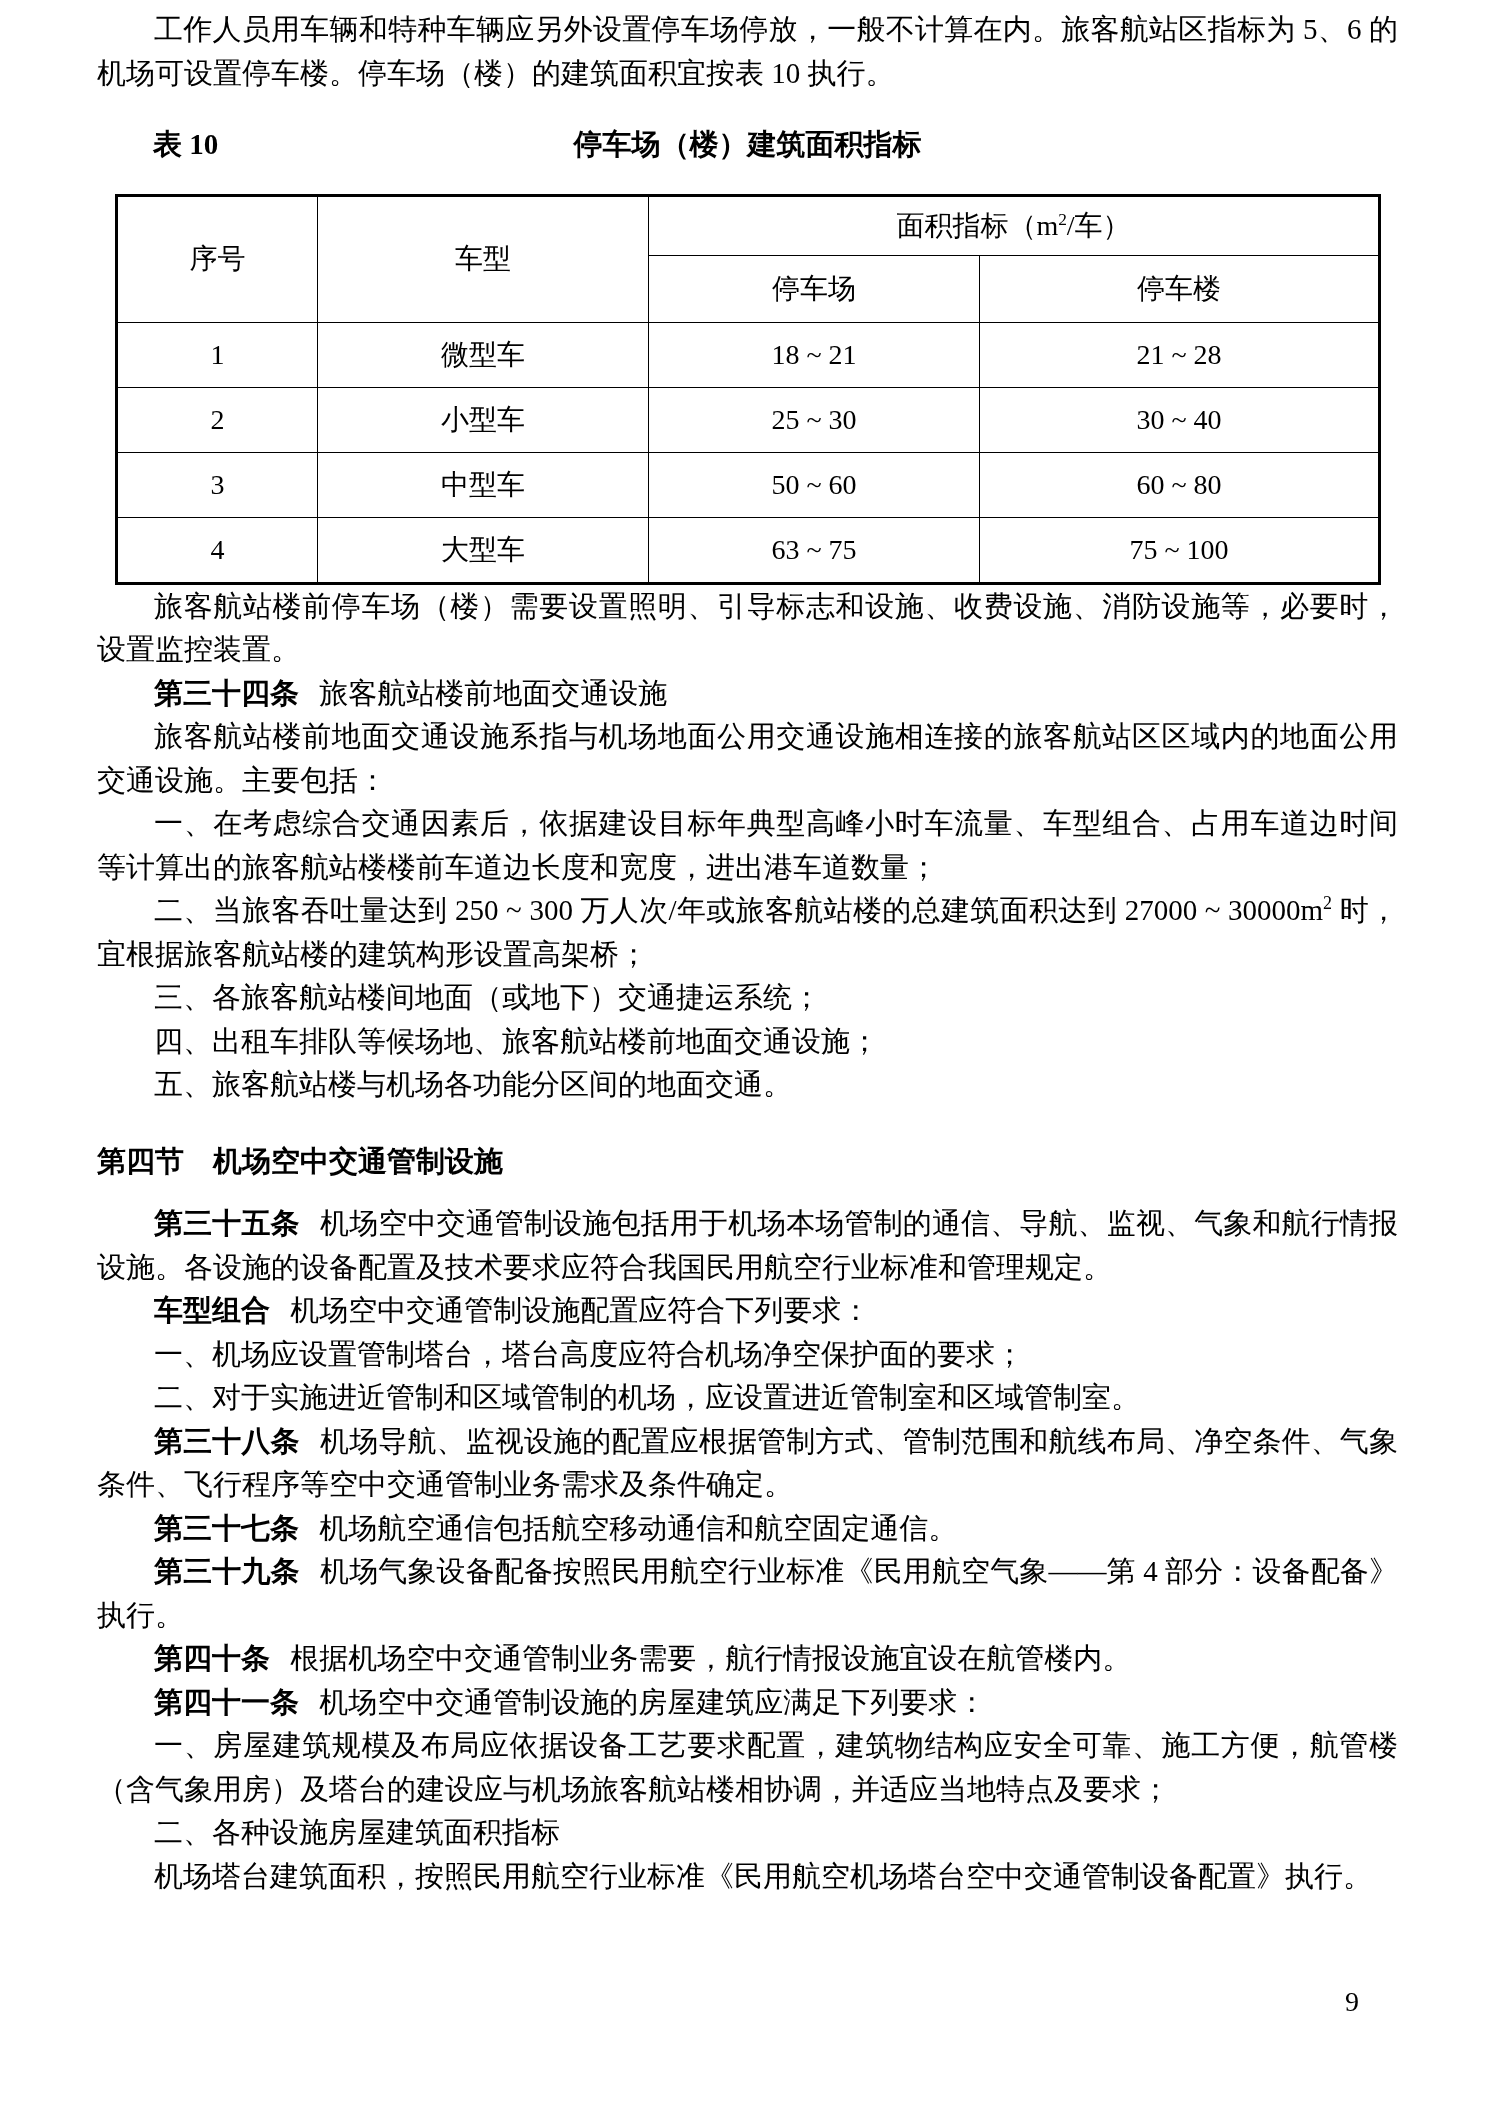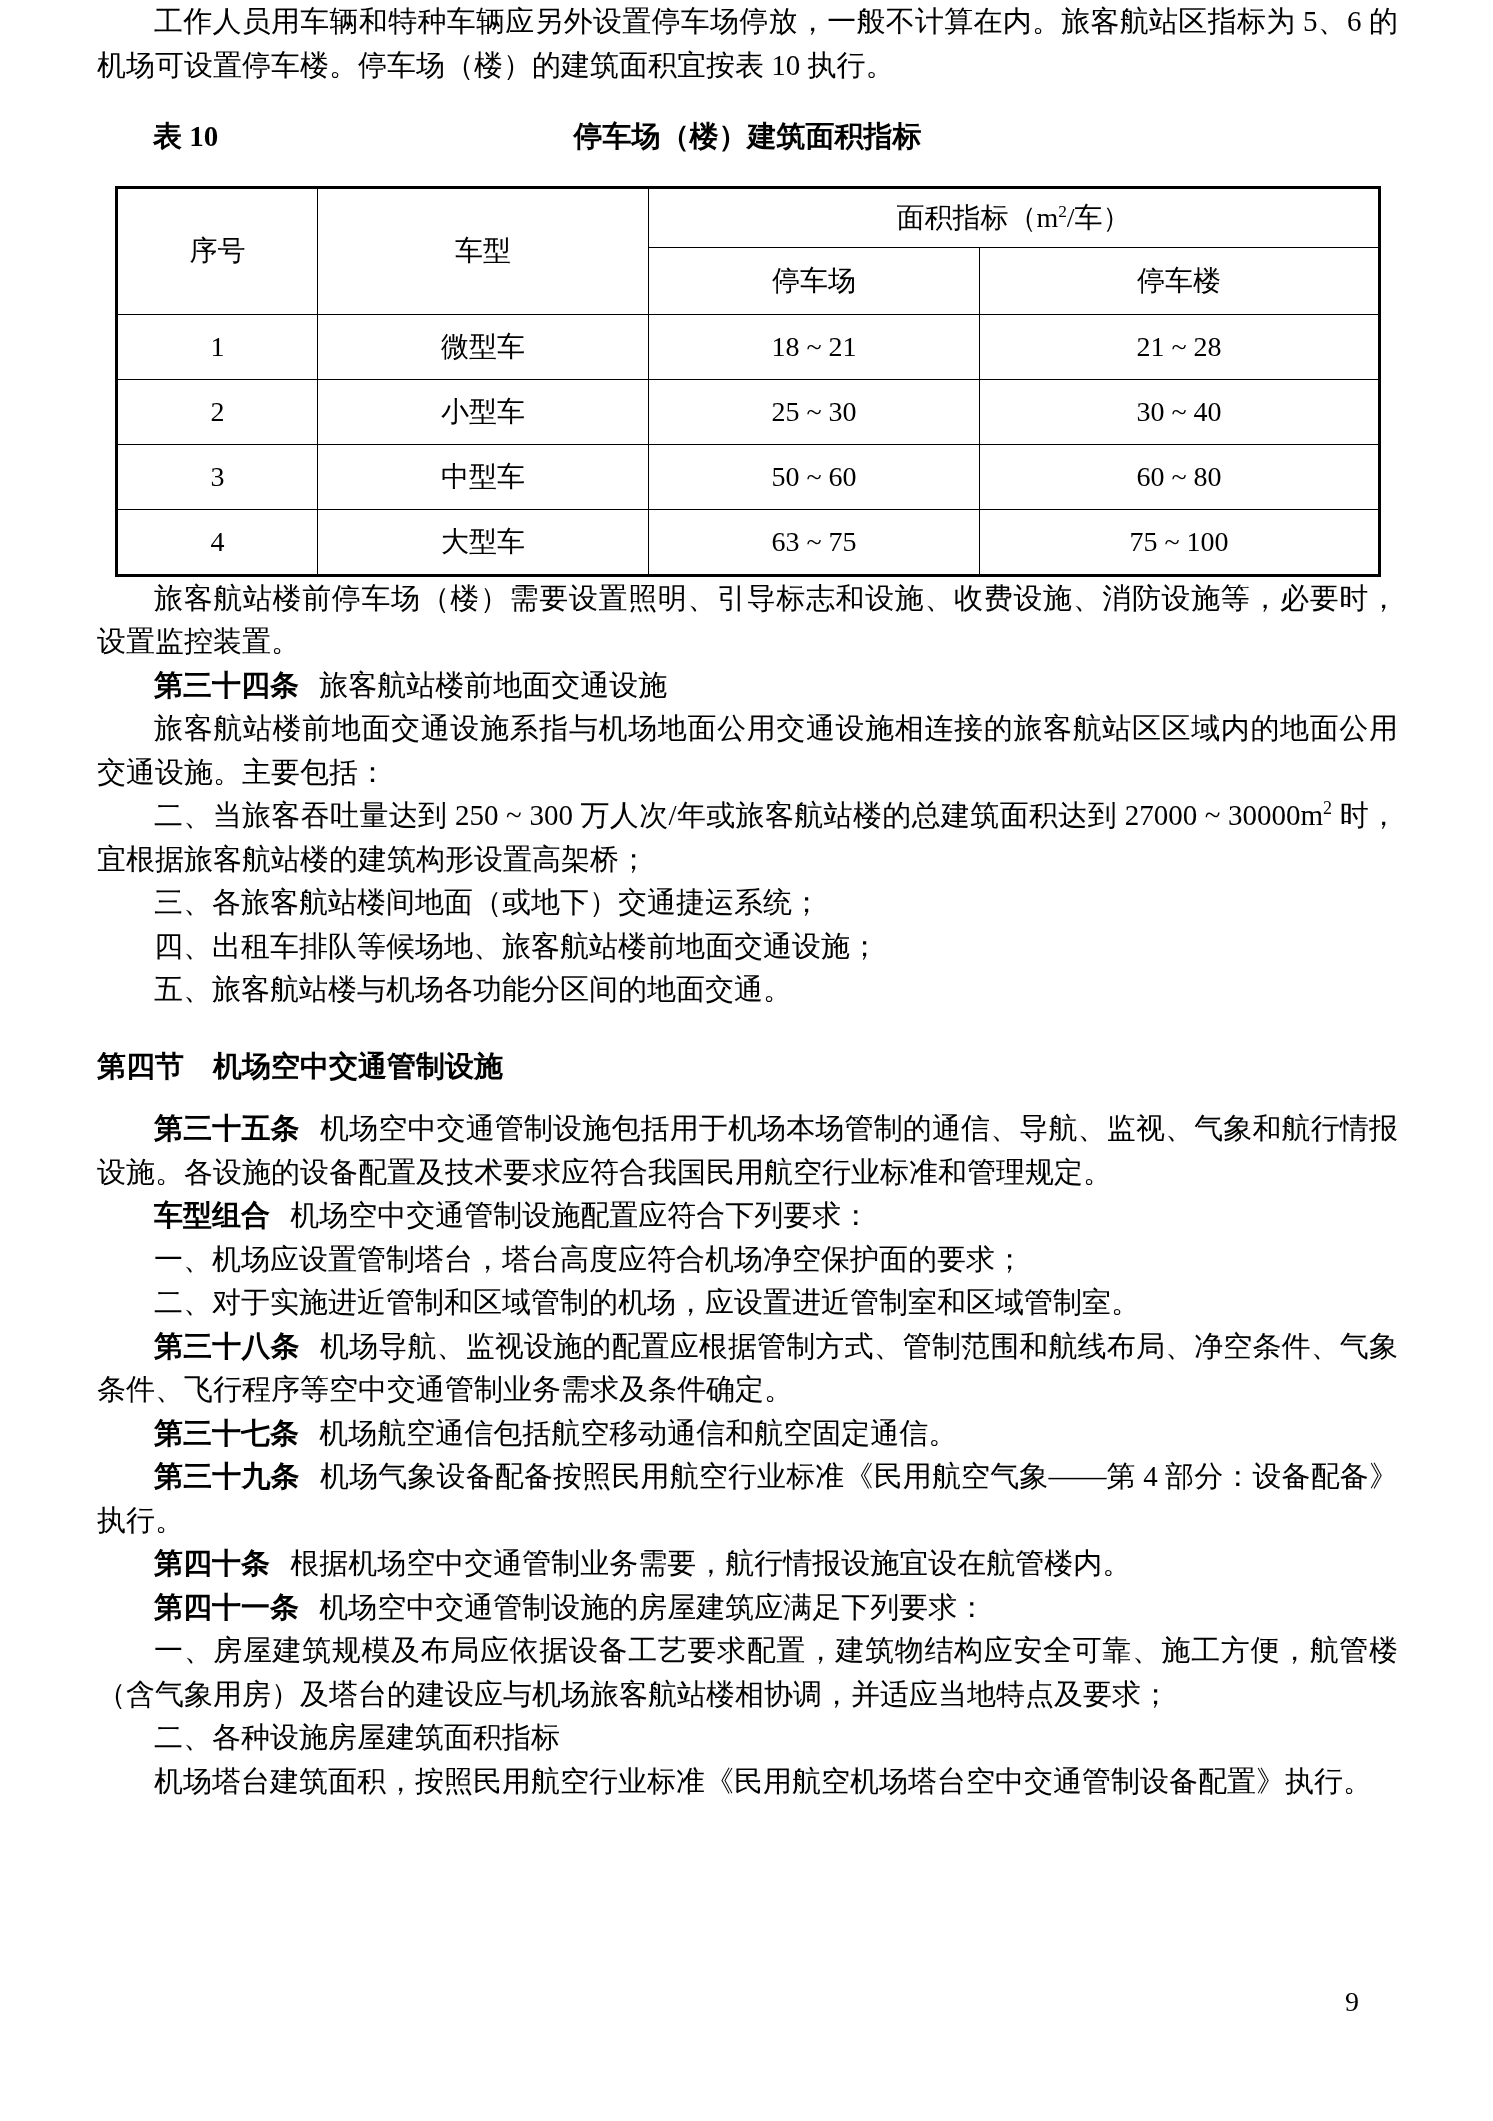--- a/index.html
+++ b/index.html
@@ -4,21 +4,21 @@
 <style>
   html,body{margin:0;padding:0;background:#ffffff;}
   .page{
     position:relative;
     width:1493px;height:2121px;
     background:#ffffff;color:#000;
     font-family:"Liberation Serif","DejaVu Serif",serif;
     overflow:hidden;
   }
   .content{
-    position:absolute;left:97px;top:0;width:1301px;
+    position:absolute;left:97px;top:8px;width:1301px;
   }
   p.bodytext{
     margin:0;
     font-size:29px;line-height:43.5px;
     text-align:justify;
     text-indent:57px;
   }
   .art-num{font-weight:700;margin-right:0.7em;}
   sup.sq{font-size:0.62em;line-height:0;vertical-align:super;}
   
@@ -118,20 +118,21 @@
         </tr>
       </tbody>
     </table>
 
     <p class="bodytext p-after-table">旅客航站楼前停车场（楼）需要设置照明、引导标志和设施、收费设施、消防设施等，必要时，设置监控装置。</p>
 
     <p class="bodytext"><span class="art-num">第三十四条</span><span>旅客航站楼前地面交通设施</span></p>
 
     <p class="bodytext">旅客航站楼前地面交通设施系指与机场地面公用交通设施相连接的旅客航站区区域内的地面公用交通设施。主要包括：</p>
 
+    <p class="bodytext">一、在考虑综合交通因素后，依据建设目标年典型高峰小时车流量、车型组合、占用车道边时间等计算出的旅客航站楼楼前车道边长度和宽度，进出港车道数量；</p>
 
     <p class="bodytext"><span>二、当旅客吞吐量达到 250 ~ 300 万人次/年或旅客航站楼的总建筑面积达到 27000 ~ 30000m</span><sup class="sq">2</sup><span> 时，宜根据旅客航站楼的建筑构形设置高架桥；</span></p>
 
     <p class="bodytext">三、各旅客航站楼间地面（或地下）交通捷运系统；</p>
     <p class="bodytext">四、出租车排队等候场地、旅客航站楼前地面交通设施；</p>
     <p class="bodytext">五、旅客航站楼与机场各功能分区间的地面交通。</p>
 
     <p class="section-heading"><span class="sec-num">第四节</span><span>机场空中交通管制设施</span></p>
 
     <p class="bodytext"><span class="art-num">第三十五条</span><span>机场空中交通管制设施包括用于机场本场管制的通信、导航、监视、气象和航行情报设施。各设施的设备配置及技术要求应符合我国民用航空行业标准和管理规定。</span></p>

